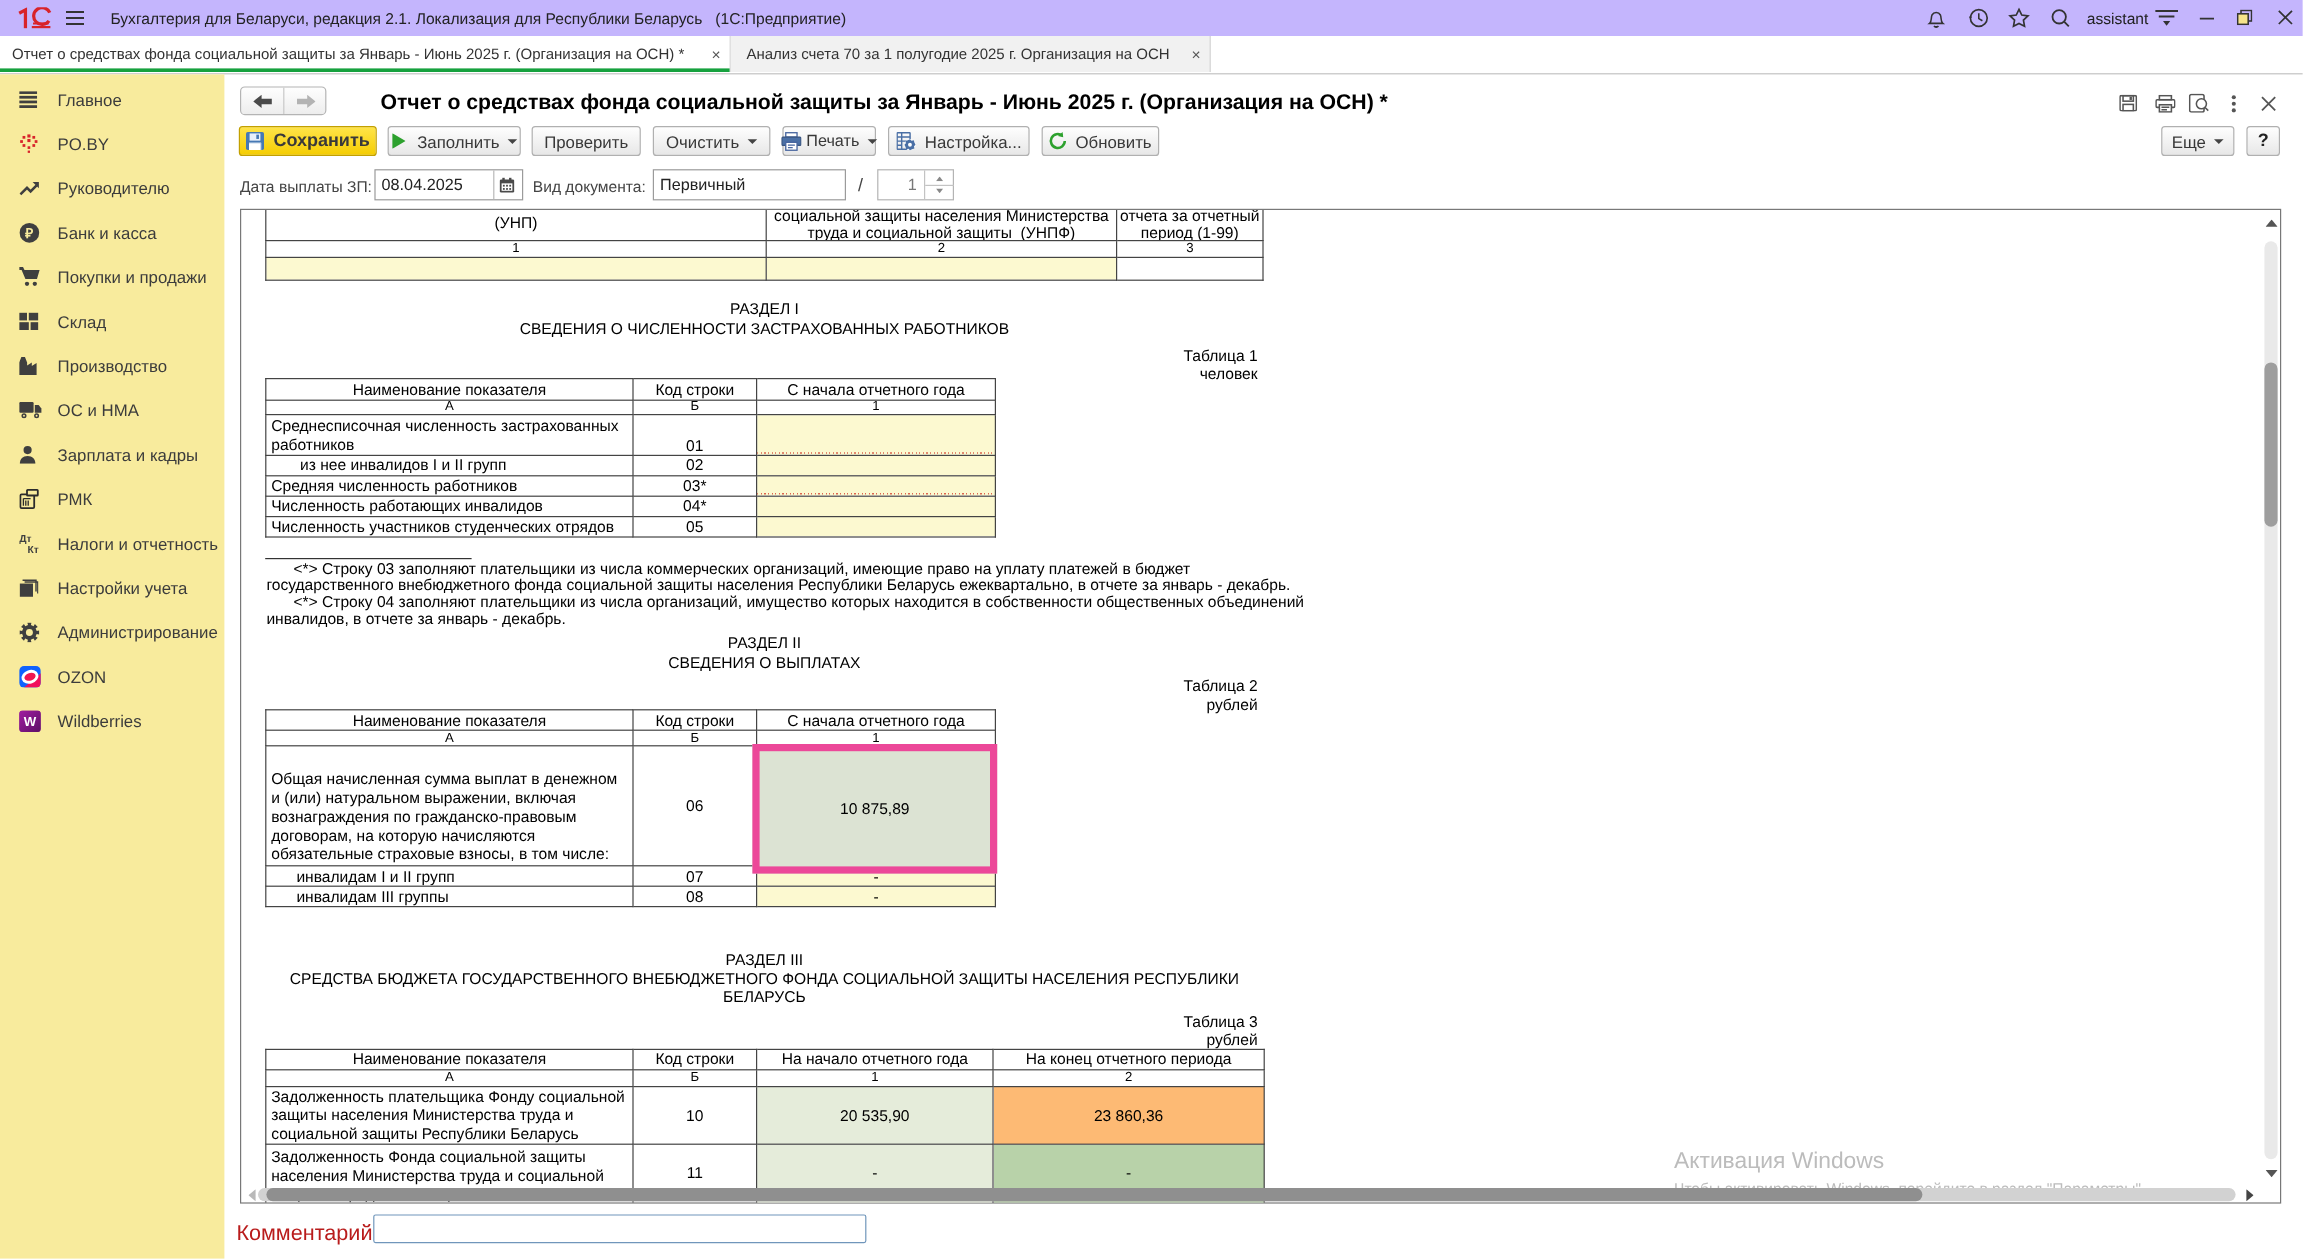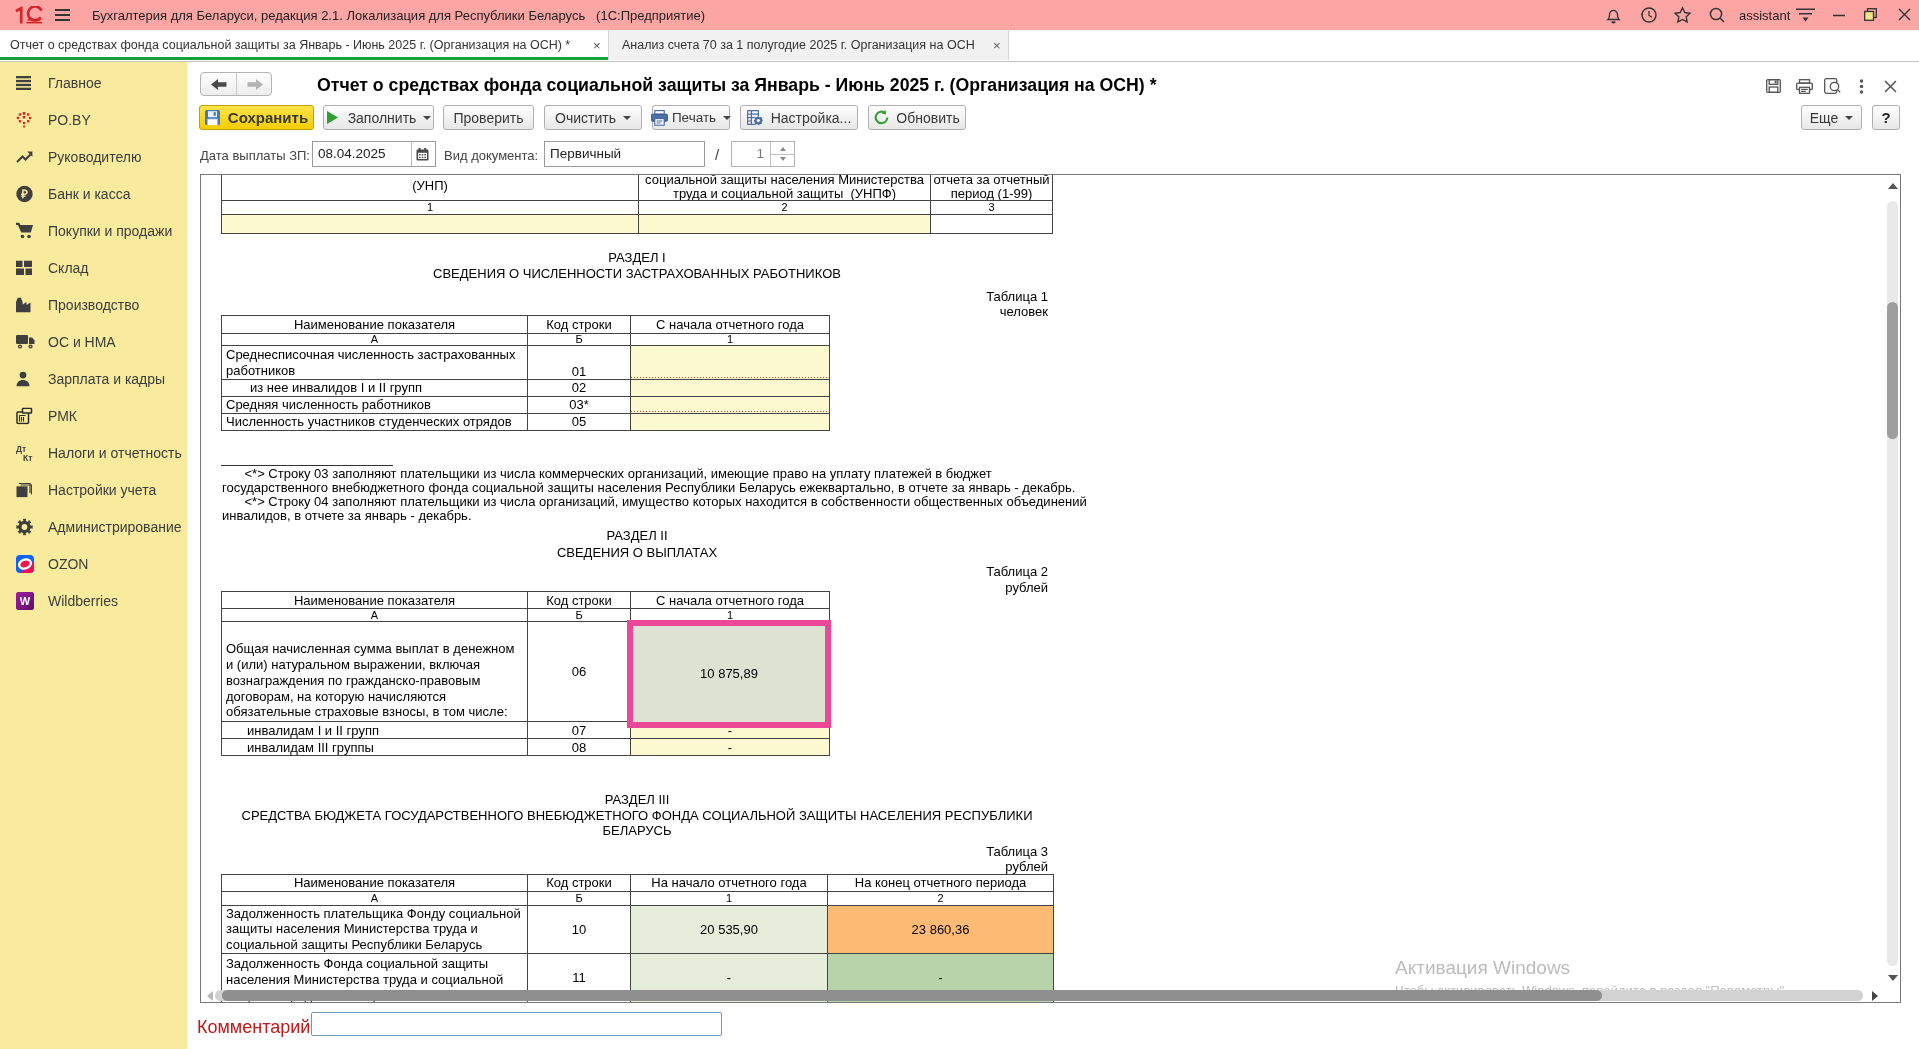--- a/index.html
+++ b/index.html
@@ -1,19 +1,19 @@
 <!DOCTYPE html>
 <html lang="ru"><head><meta charset="utf-8">
 <style>
 *{margin:0;padding:0;box-sizing:border-box}
 html,body{width:1919px;height:1049px;overflow:hidden}
 body{font-family:"Liberation Sans",sans-serif;background:#fff;position:relative;color:#333}
 .abs{position:absolute}
 
-#topbar{position:absolute;left:0;top:0;width:1919px;height:30px;background:#fca5a5}
+#topbar{position:absolute;left:0;top:0;width:1919px;height:30px;background:#c4b5fd}
 #tabbar{position:absolute;left:0;top:30px;width:1919px;height:30px;background:#fff}
 .tab{position:absolute;top:0;height:30px;font-size:12.5px;color:#333;white-space:nowrap}
 #tab1{left:0;width:609px;background:#fff;border-right:1px solid #d5d5d5}
 #tab1 .green{position:absolute;left:0;bottom:0;width:100%;height:3px;background:#16a13e}
 #tab2{left:609px;width:400px;background:#f1f1f1;border-right:1px solid #d5d5d5}
 .tab .txt{position:absolute;left:10px;top:8px}
 .tab .x{position:absolute;top:8px;font-size:13px;color:#555}
 #hairline{position:absolute;left:0;top:61px;width:1919px;height:1px;background:#c3c3c3}
 
 #sidebar{position:absolute;left:0;top:62px;width:187px;height:987px;background:#f8eb9d}
@@ -407,20 +407,25 @@
           <td style="padding-left:28px;vertical-align:middle">из нее инвалидов I и II групп</td>
           <td class="c" style="vertical-align:middle">02</td>
           <td class="y"></td>
         </tr>
     <tr style="height:17px">
           <td style="padding-left:4px;vertical-align:middle">Средняя численность работников</td>
           <td class="c" style="vertical-align:middle">03*</td>
           <td class="y"></td>
         </tr>
     <tr style="height:17px">
+          <td style="padding-left:4px;vertical-align:middle">Численность работающих инвалидов</td>
+          <td class="c" style="vertical-align:middle">04*</td>
+          <td class="y"></td>
+        </tr>
+    <tr style="height:17px">
           <td style="padding-left:4px;vertical-align:middle">Численность участников студенческих отрядов</td>
           <td class="c" style="vertical-align:middle">05</td>
           <td class="y"></td>
         </tr>
   </tbody>
     </table>
 
   <div class="abs" style="left:430px;top:201.5px;width:196px;height:1px;background:repeating-linear-gradient(90deg,#d3412e 0 1px,transparent 1px 3px)"></div>
     <div class="abs" style="left:430px;top:235.5px;width:196px;height:1px;background:repeating-linear-gradient(90deg,#d3412e 0 1px,transparent 1px 3px)"></div>
     <div class="abs" style="left:20px;top:289.5px;width:172px;height:1px;background:#333"></div>

